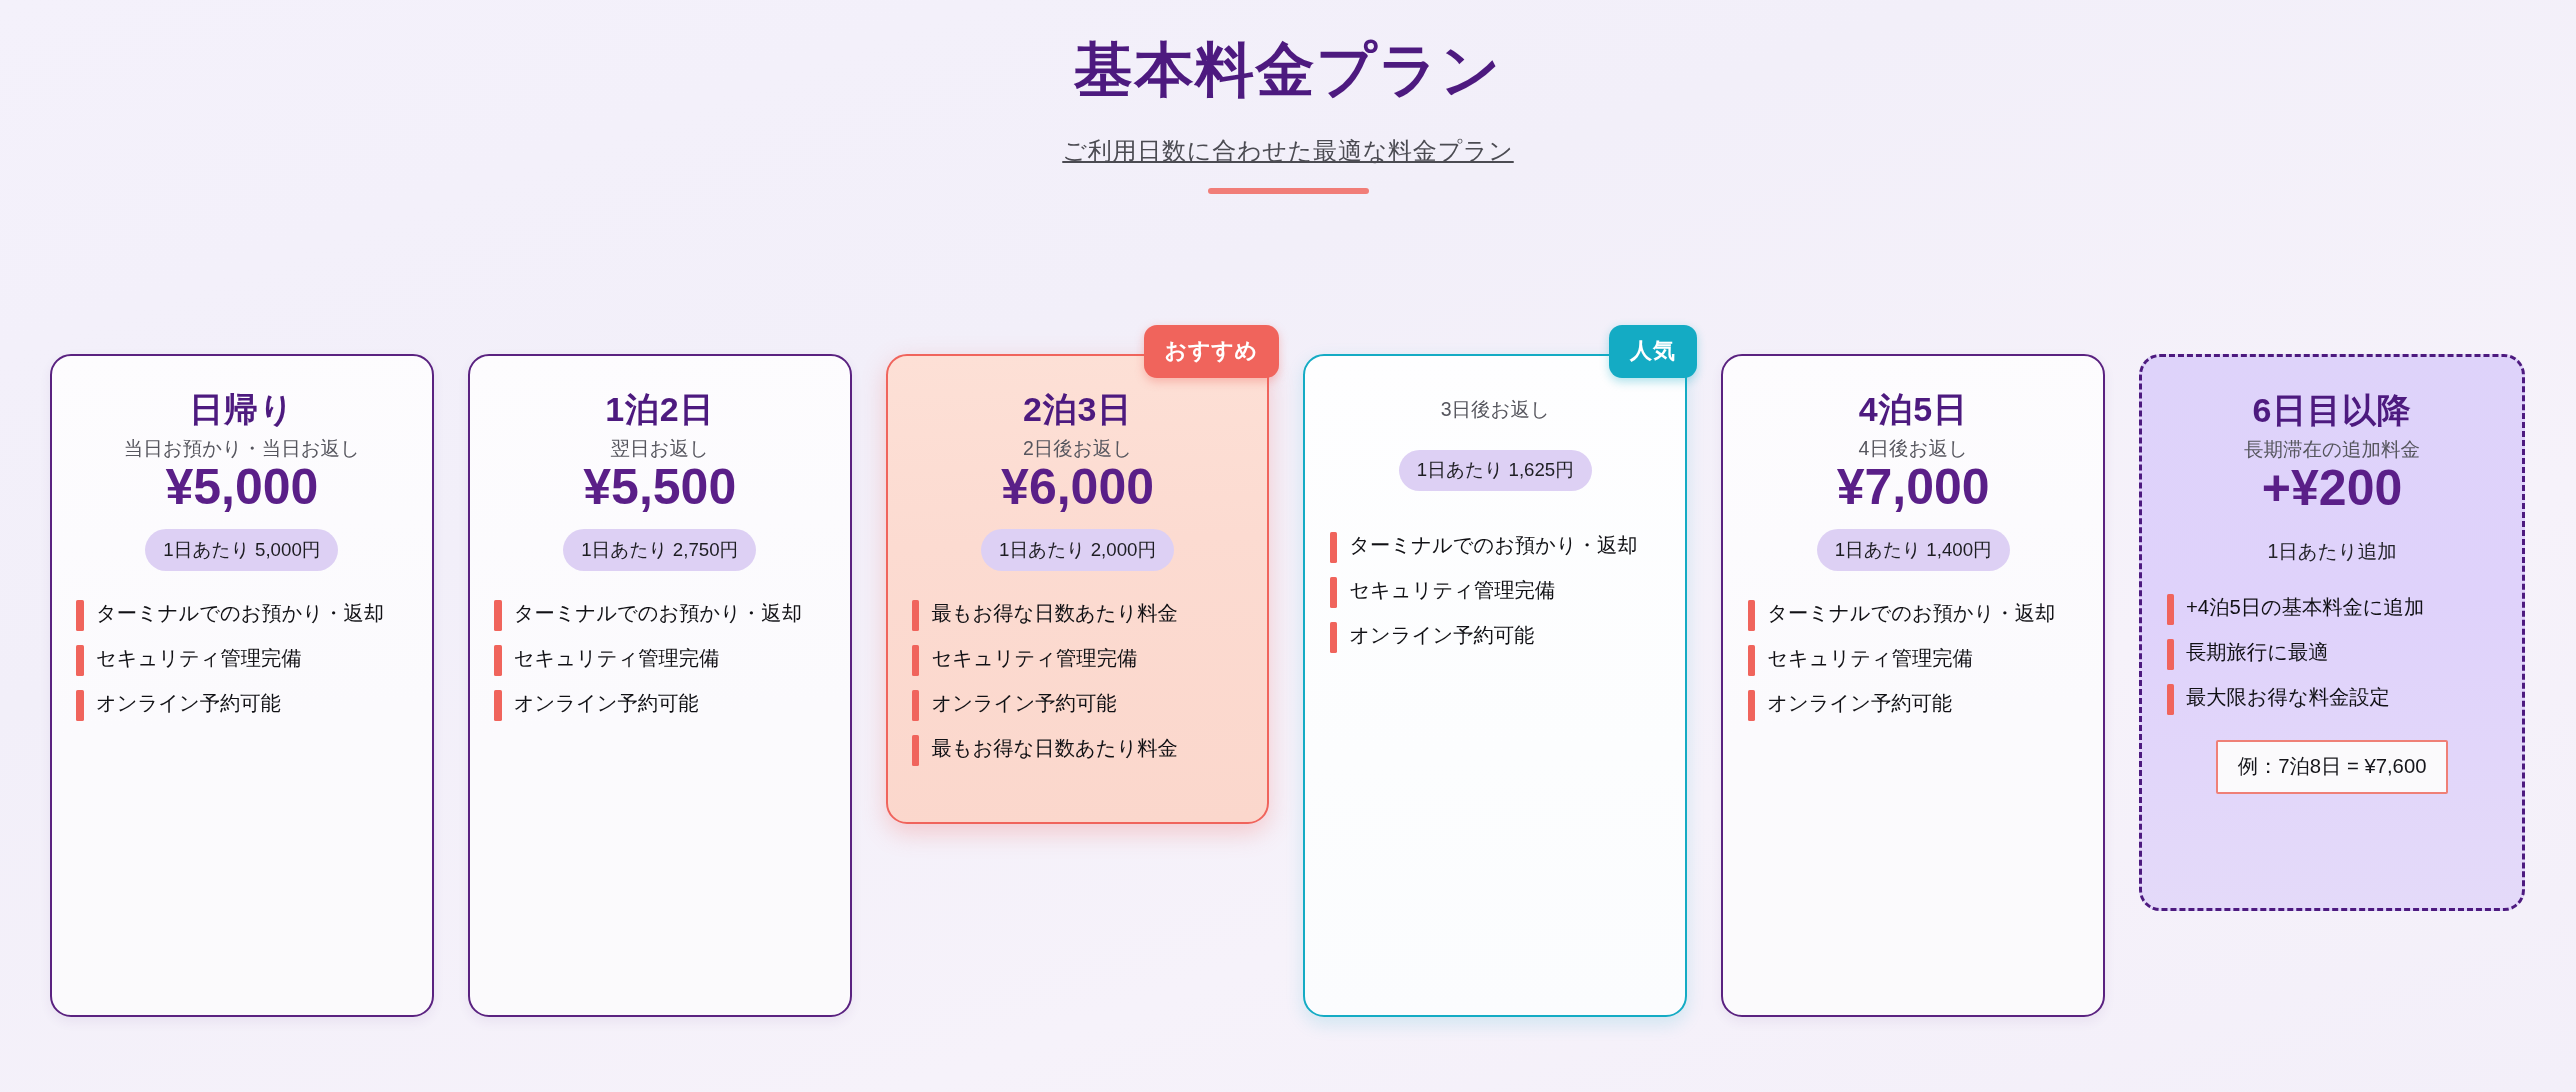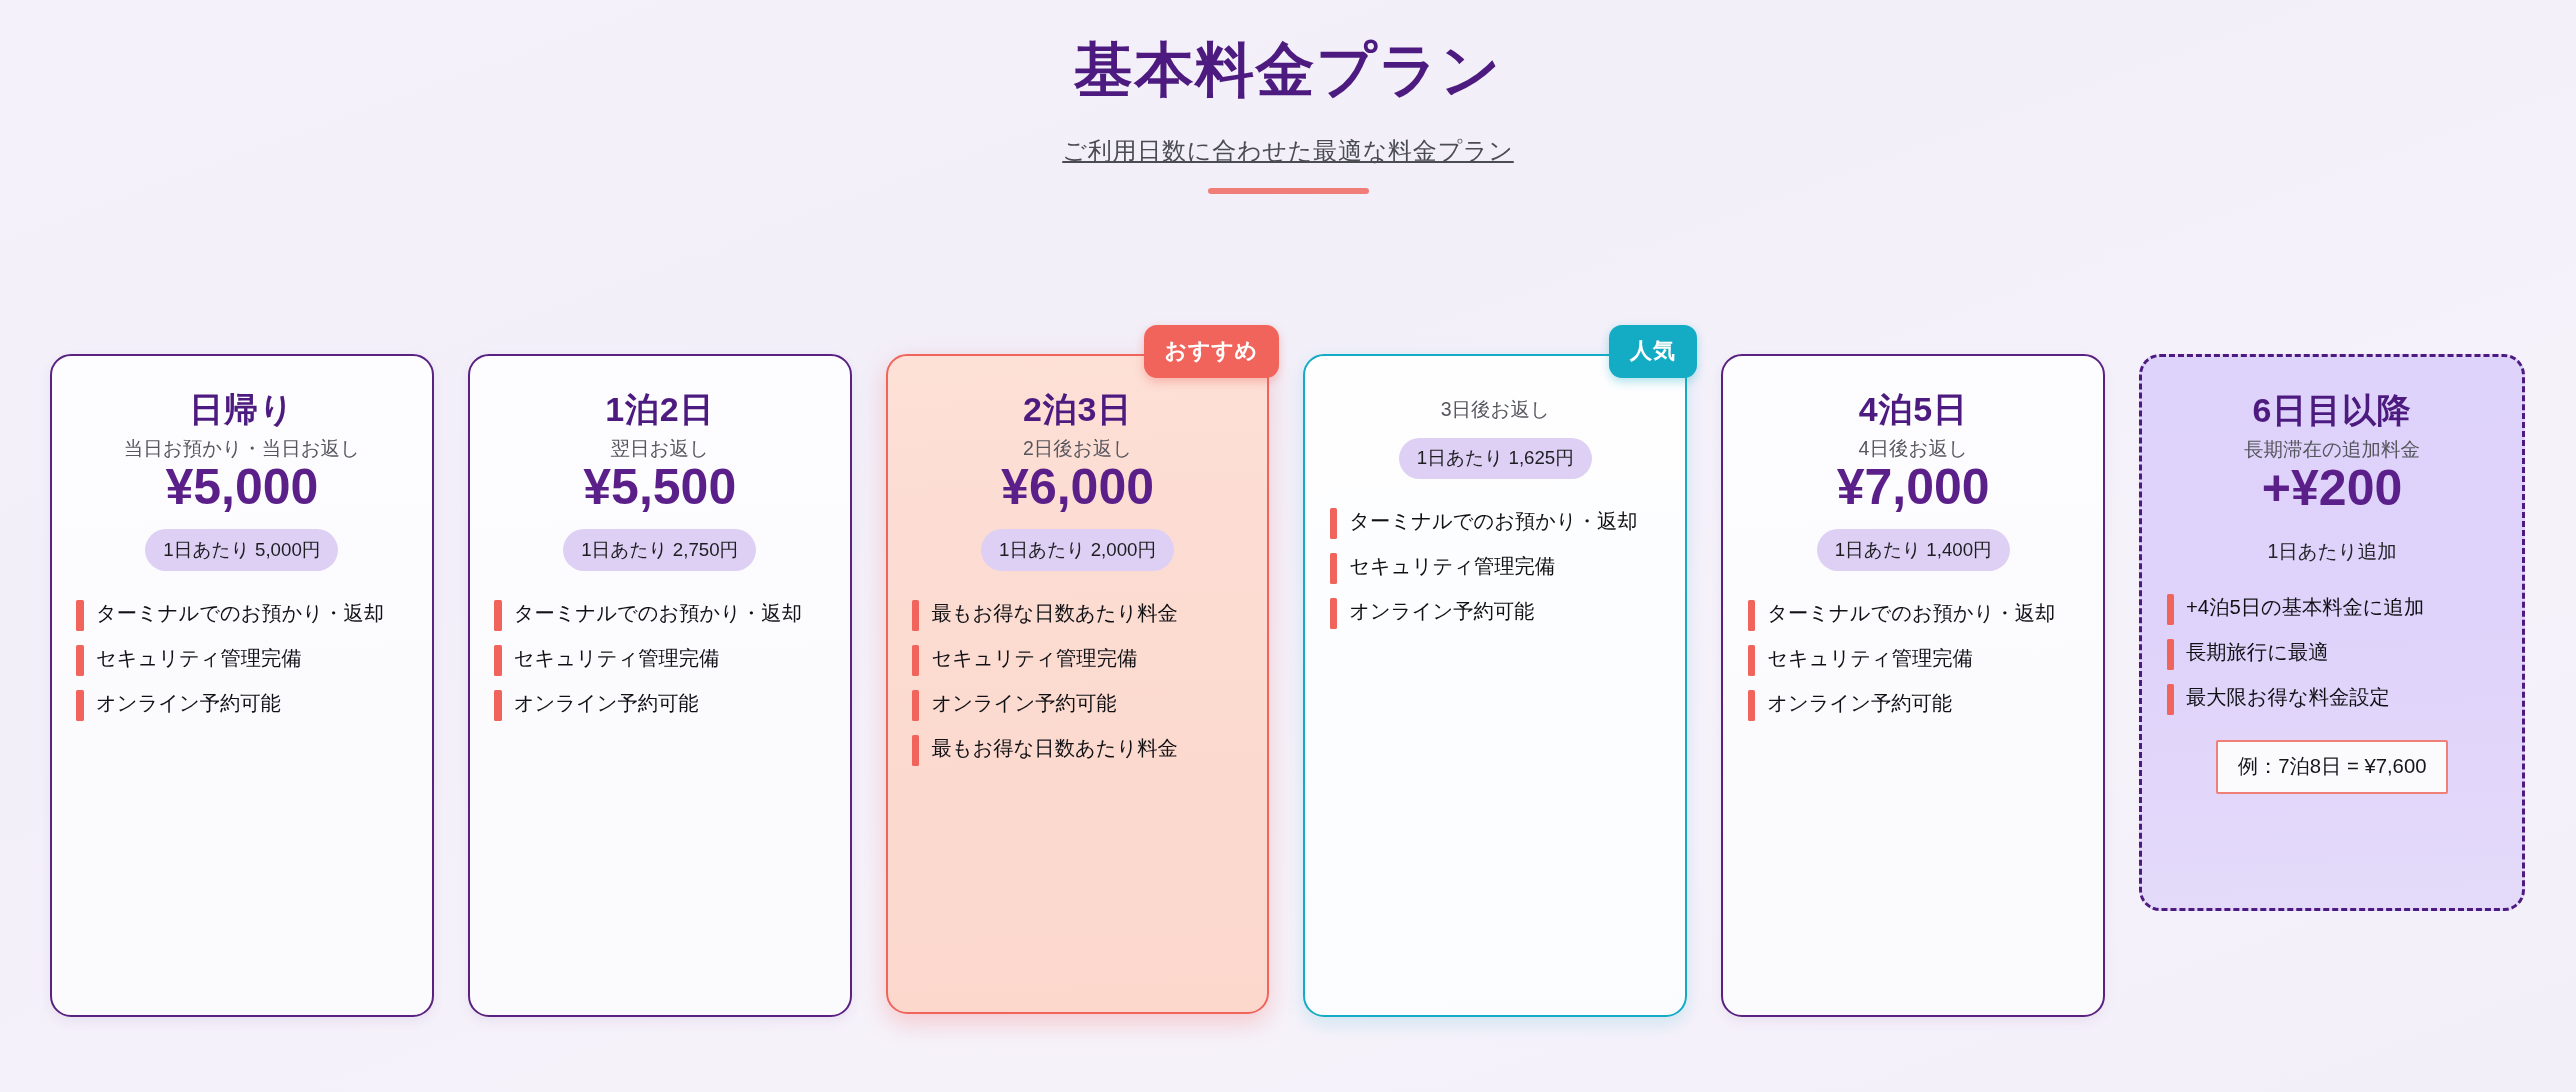--- a/index.html
+++ b/index.html
@@ -72,28 +72,29 @@
     box-shadow: 0 4.9px 11.4px rgba(90, 40, 130, 0.07);
     display: flex;
     flex-direction: column;
   }
 
   
   .card.is-featured {
     background: linear-gradient(178deg, #fde0d6 0%, #fcdbd1 40%, #fbd7cc 100%);
     border-color: #f0645c;
     box-shadow: 0 8.1px 24.4px rgba(240, 100, 92, 0.28);
-    height: 660px;
+    height: 470px;
   }
 
   
   .card.is-popular {
     border-color: #14abc4;
     background: linear-gradient(178deg, #fefeff 0%, #fcfdfe 60%, #fbfcfe 100%);
     box-shadow: 0 6.5px 18px rgba(20, 171, 196, 0.16);
+    gap: 12px;
   }
 
   
   .card.is-extra {
     border: 3.3px dashed #4d1a7f;
     background: linear-gradient(178deg, #ded3fa 0%, #dfd2fb 45%, #e4daf9 100%);
     height: 557px;
     box-shadow: none;
   }
 

